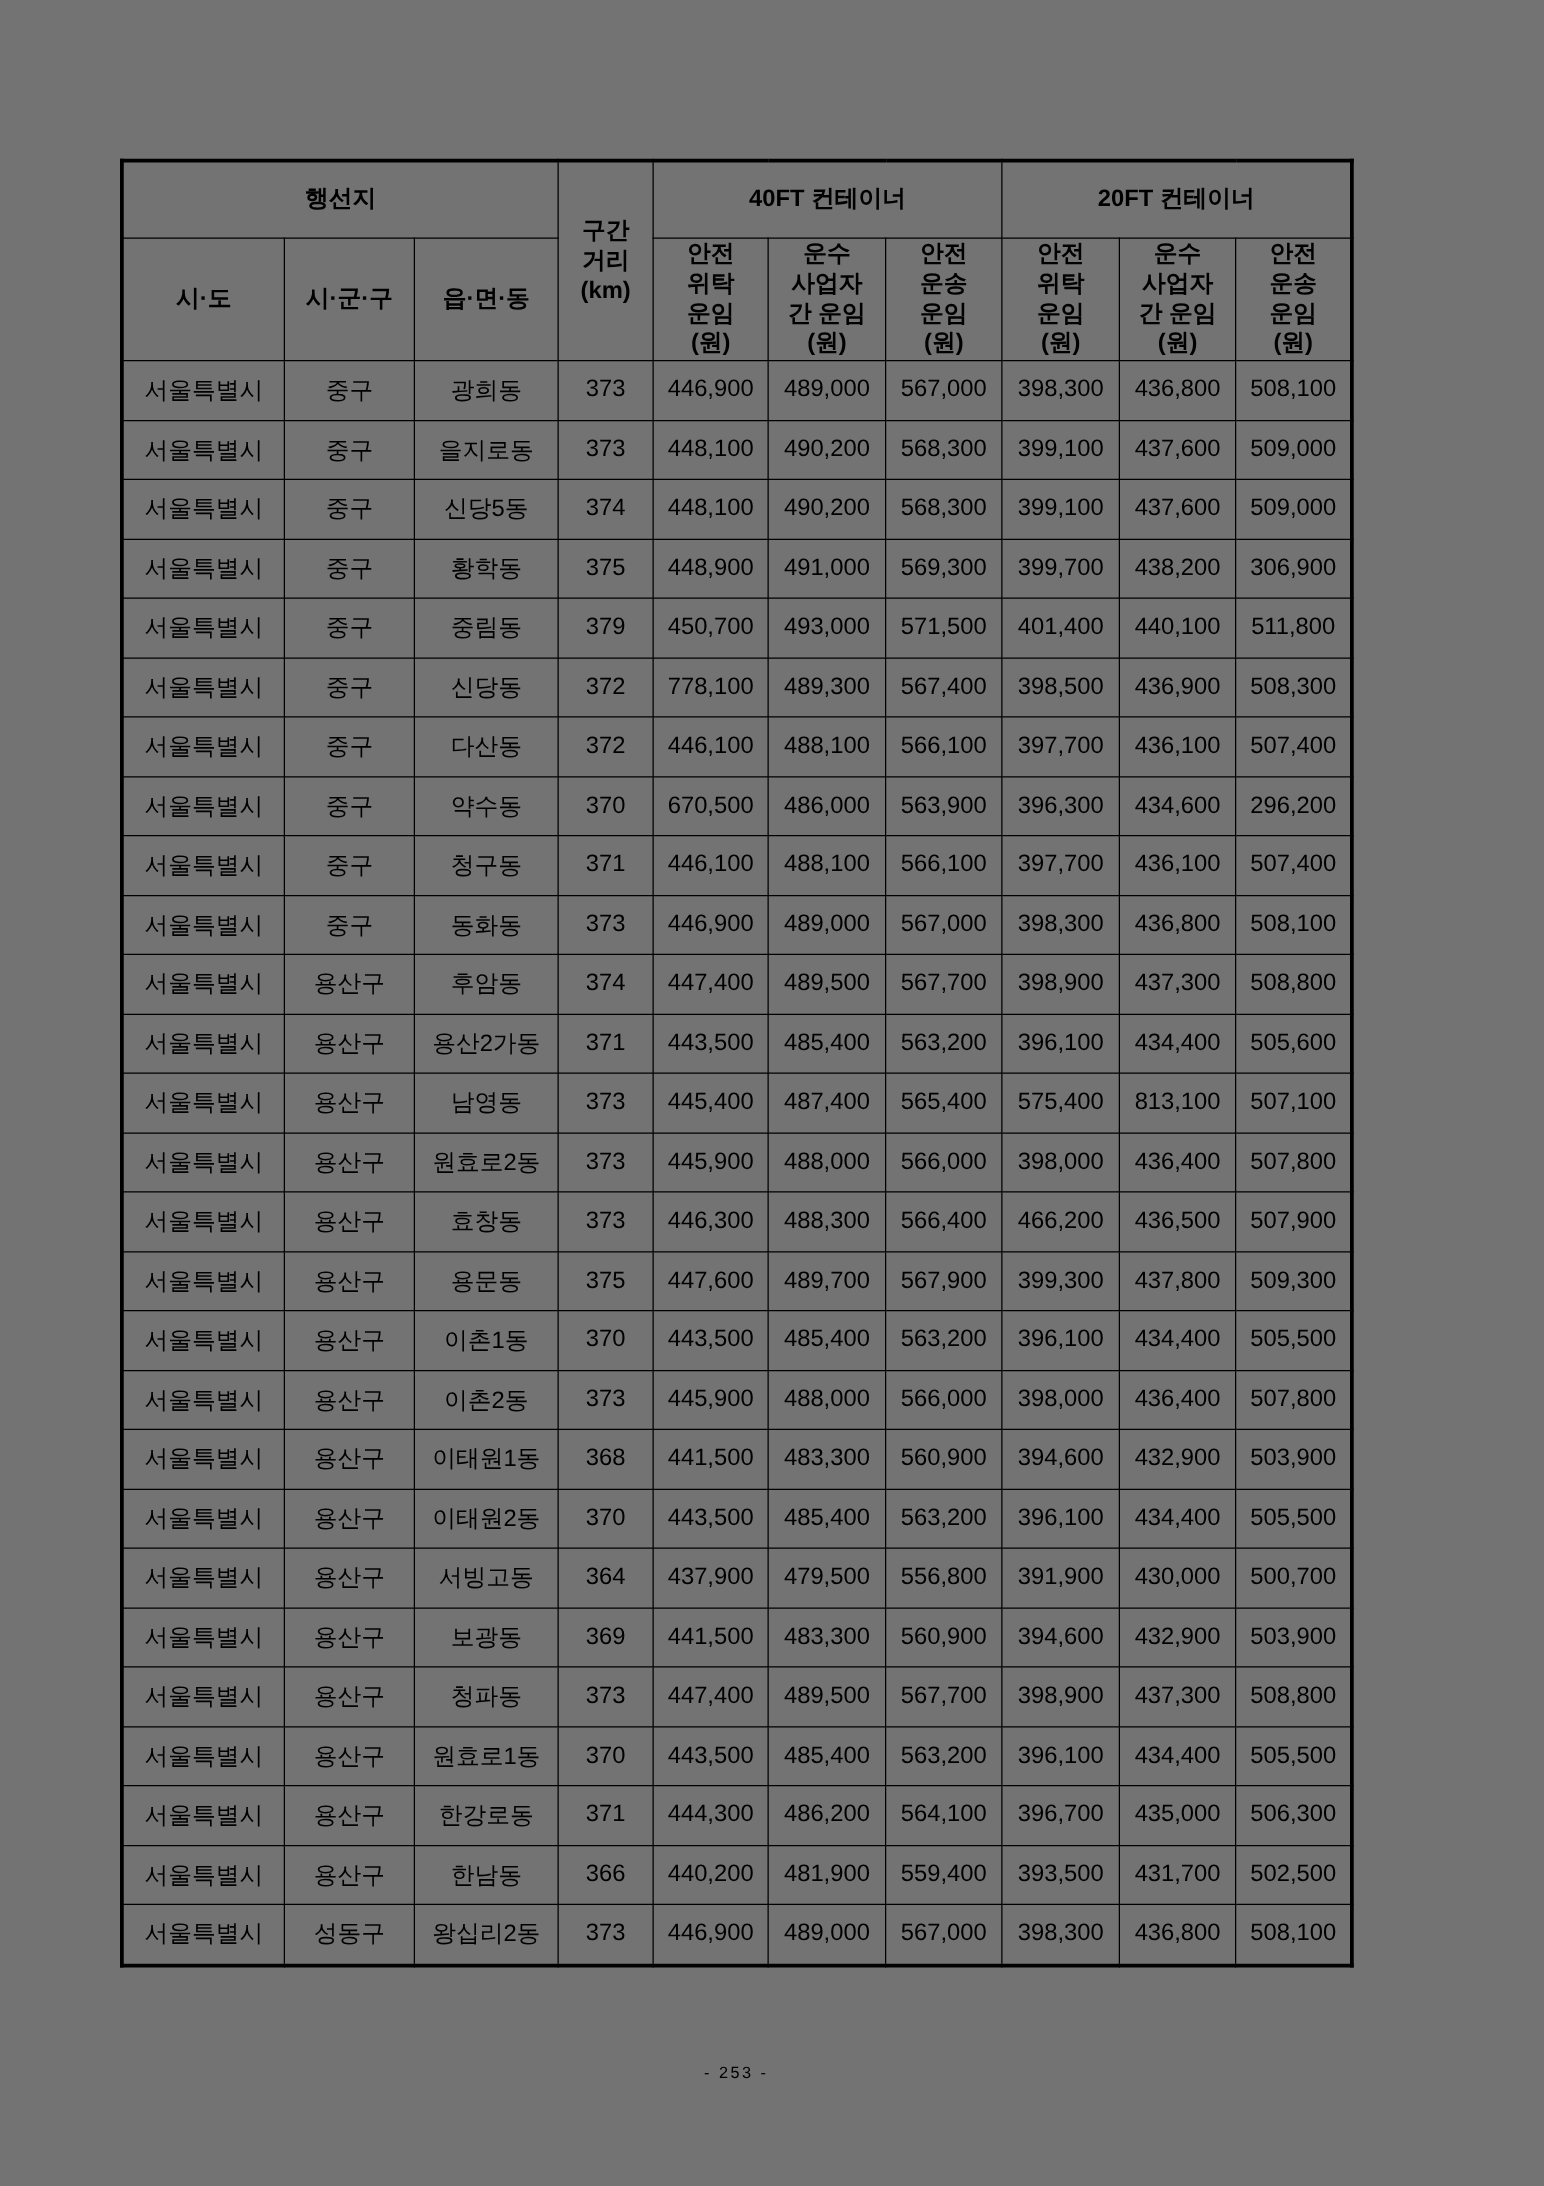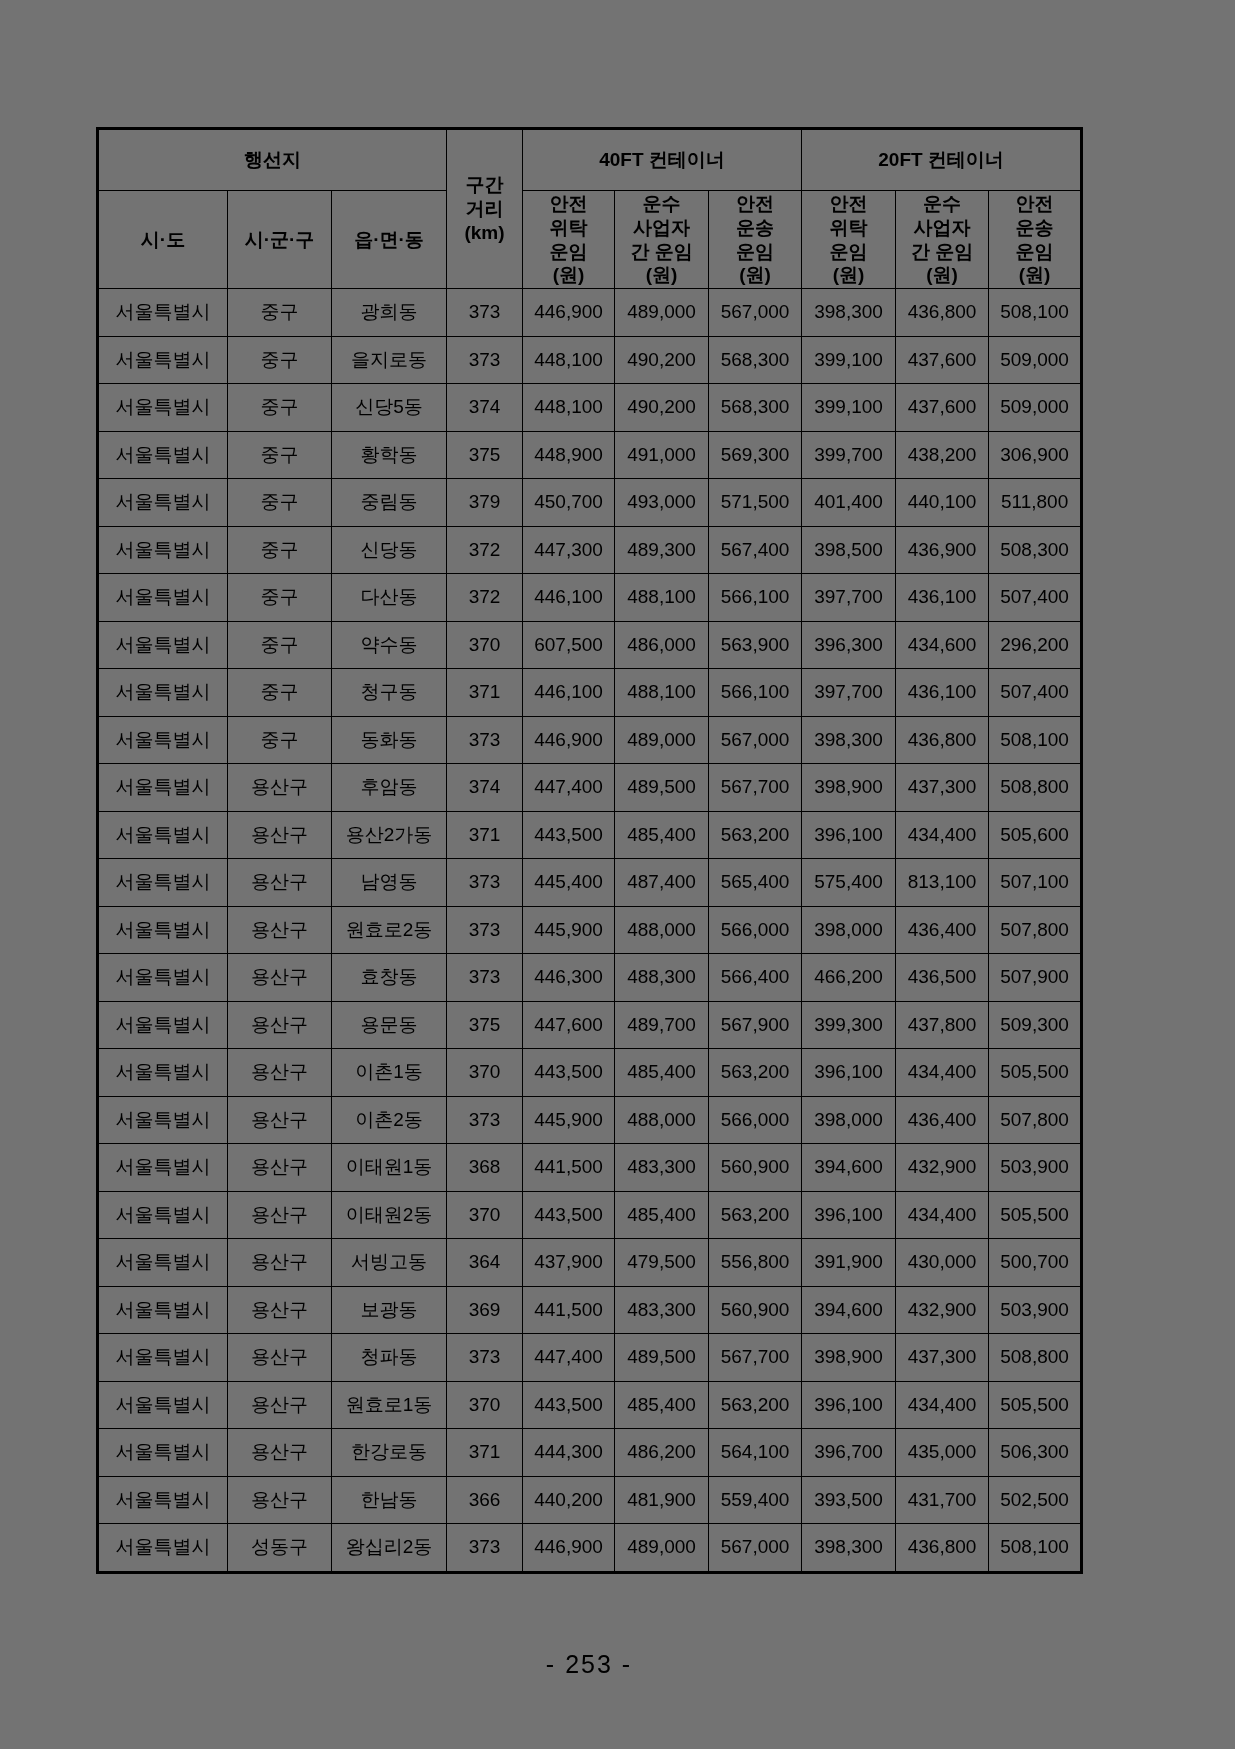--- a/index.html
+++ b/index.html
@@ -45,21 +45,21 @@
     font-size: 19px;
     font-weight: 400;
     height: 46.5px;
   }
   .pagenum {
     position: absolute;
     left: 96px;
     width: 986px;
     top: 1650px;
     text-align: center;
-    font-size: 25px;
+    font-size: 13px;
     letter-spacing: 2px;
   }
 </style>
 </head>
 <body>
 
 <div class="page">
 
   <table class="fare-table">
     <colgroup>
@@ -172,21 +172,21 @@
           <td>571,500</td>
           <td>401,400</td>
           <td>440,100</td>
           <td>511,800</td>
         </tr>
         <tr>
           <td>서울특별시</td>
           <td>중구</td>
           <td>신당동</td>
           <td>372</td>
-          <td>447,300</td>
+          <td>778,100</td>
           <td>489,300</td>
           <td>567,400</td>
           <td>398,500</td>
           <td>436,900</td>
           <td>508,300</td>
         </tr>
         <tr>
           <td>서울특별시</td>
           <td>중구</td>
           <td>다산동</td>
@@ -196,21 +196,21 @@
           <td>566,100</td>
           <td>397,700</td>
           <td>436,100</td>
           <td>507,400</td>
         </tr>
         <tr>
           <td>서울특별시</td>
           <td>중구</td>
           <td>약수동</td>
           <td>370</td>
-          <td>607,500</td>
+          <td>670,500</td>
           <td>486,000</td>
           <td>563,900</td>
           <td>396,300</td>
           <td>434,600</td>
           <td>296,200</td>
         </tr>
         <tr>
           <td>서울특별시</td>
           <td>중구</td>
           <td>청구동</td>

